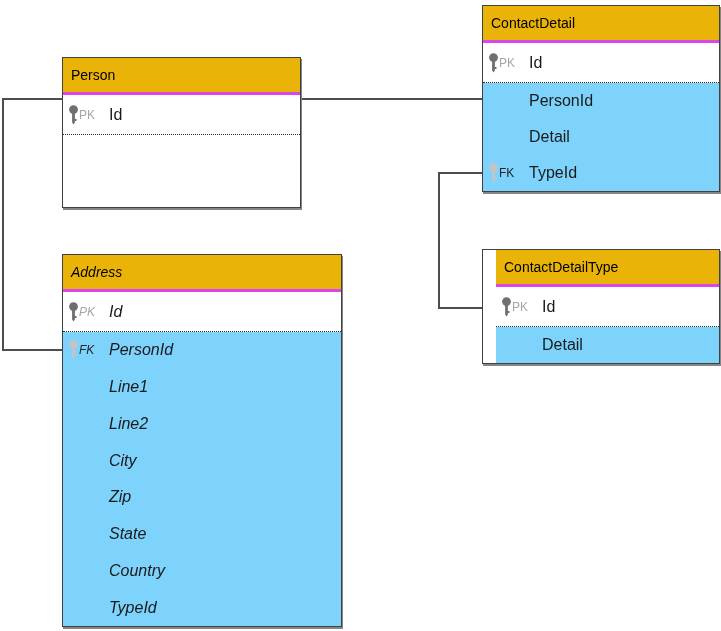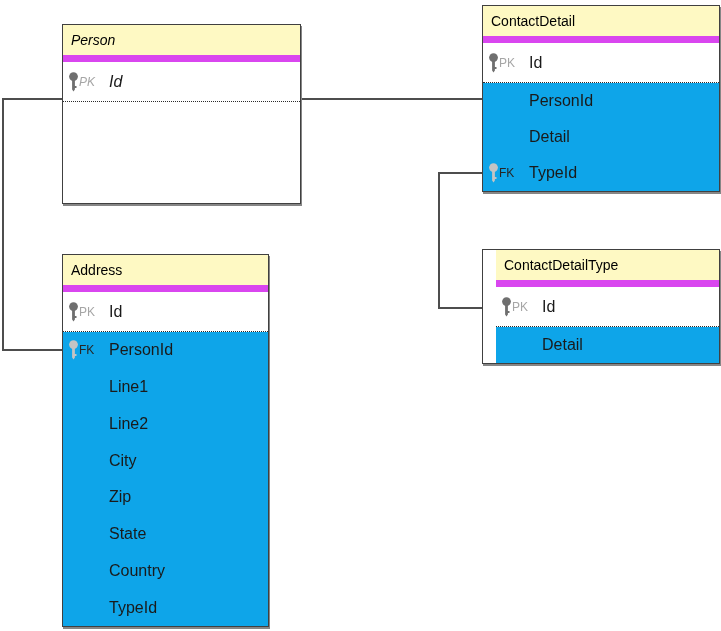--- a/index.html
+++ b/index.html
@@ -28,40 +28,40 @@
     border: 1px solid #404040;
     background: #ffffff;
     box-shadow: 1px 2px 0 #868686;
     display: flex;
     flex-direction: column;
   }
   .entity-header {
     box-sizing: border-box;
     height: 37px;
     flex: 0 0 37px;
-    border-bottom: 7px solid #d946ef;
-    background: #fef9c3;
+    border-bottom: 3px solid #d946ef;
+    background: #eab308;
     display: flex;
     align-items: center;
     padding-left: 8px;
     font-size: 14px;
     color: #000000;
   }
   .key-section {
     box-sizing: border-box;
     flex: 0 0 40px;
     background: #ffffff;
     border-bottom: 1px dotted #2b2b2b;
     display: flex;
     flex-direction: column;
   }
   .attr-section {
     box-sizing: border-box;
     flex: 1 1 auto;
-    background: #0ea5e9;
+    background: #7dd3fc;
     display: flex;
     flex-direction: column;
   }
   .row {
     position: relative;
     flex: 1 1 0;
     display: flex;
     align-items: center;
   }
   .row .key-icon {
@@ -87,21 +87,21 @@
 </style>
 </head>
 <body>
 
 <div id="canvas">
   <svg id="connector-layer" width="721" height="631" viewBox="0 0 721 631">
       <polyline points="62,99 3,99 3,350 62,350" fill="none" stroke="#4d4d4d" stroke-width="1.3" shape-rendering="crispEdges"></polyline>
       <polyline points="300,99 482,99" fill="none" stroke="#4d4d4d" stroke-width="1.3" shape-rendering="crispEdges"></polyline>
       <polyline points="482,173 439,173 439,308 482,308" fill="none" stroke="#4d4d4d" stroke-width="1.3" shape-rendering="crispEdges"></polyline>
     </svg>
-<div class="entity" style="left: 62px; top: 24px; width: 239px; height: 180px; font-style: italic;">
+<div class="entity" style="left: 62px; top: 57px; width: 239px; height: 151px;">
       <div class="entity-header">Person</div>
       <div class="key-section">
         <div class="row">
           <svg viewBox="0 0 11 20" class="key-icon">
             <circle cx="5.5" cy="4.6" r="4.4" fill="#6f6f6f"></circle>
             <path d="M4.1 8 h2.8 v6 h1.6 v2 h-1.6 v1.6 l-1.4 2 -1.4-2 z" fill="#6f6f6f"></path>
           </svg>
           <span class="key-label" style="color: rgb(166, 166, 166);">PK</span>
           <span class="attr-name">Id</span>
         </div>
@@ -129,21 +129,21 @@
         <div class="row">
           <svg viewBox="0 0 11 20" class="key-icon">
             <circle cx="5.5" cy="4.6" r="4.4" fill="#c4c4c4"></circle>
             <path d="M4.1 8 h2.8 v6 h1.6 v2 h-1.6 v1.6 l-1.4 2 -1.4-2 z" fill="#c4c4c4"></path>
           </svg>
           <span class="key-label" style="color: rgb(38, 38, 38);">FK</span>
           <span class="attr-name">TypeId</span>
         </div>
       </div>
     </div>
-    <div class="entity" style="left: 62px; top: 254px; width: 207px; height: 373px;">
+    <div class="entity" style="left: 62px; top: 254px; width: 280px; height: 373px; font-style: italic;">
       <div class="entity-header">Address</div>
       <div class="key-section">
         <div class="row">
           <svg viewBox="0 0 11 20" class="key-icon">
             <circle cx="5.5" cy="4.6" r="4.4" fill="#6f6f6f"></circle>
             <path d="M4.1 8 h2.8 v6 h1.6 v2 h-1.6 v1.6 l-1.4 2 -1.4-2 z" fill="#6f6f6f"></path>
           </svg>
           <span class="key-label" style="color: rgb(166, 166, 166);">PK</span>
           <span class="attr-name">Id</span>
         </div>

